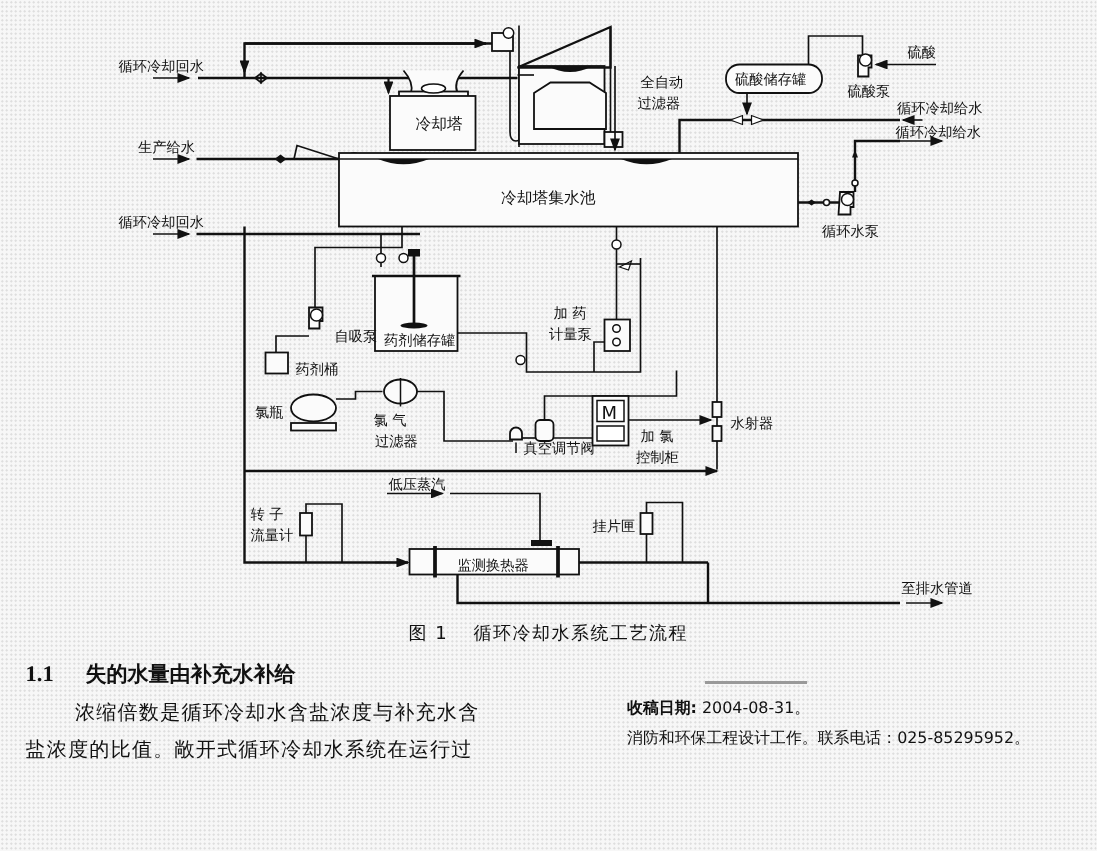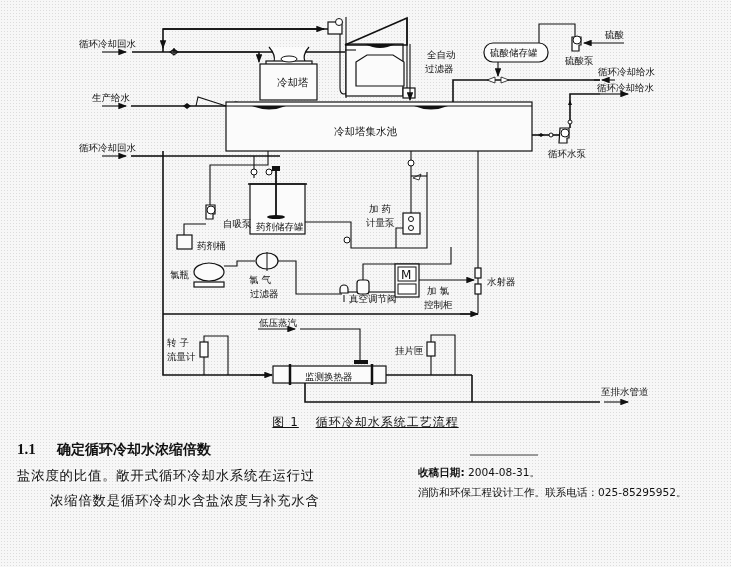--- a/index.html
+++ b/index.html
@@ -16,21 +16,21 @@
   .lbl { font-size:10.5px; }
   .lbl-sm { font-size:9.5px; }
   .pipe { stroke:#111; stroke-width:1.6; fill:none; }
   .pipe-thin { stroke:#111; stroke-width:1.1; fill:none; }
   .box { stroke:#111; stroke-width:1.2; fill:#fbfbfb; }
 
   .caption {
     position:absolute; left:0; width:731px; top:414px; text-align:center;
     font-family:"DejaVu Sans","Liberation Sans",sans-serif; font-size:12px; letter-spacing:1px;
   }
-  .caption span { margin:0 6px;text-decoration:underline; }
+  .caption span { margin:0 6px; }
 
   .section-heading {
     position:absolute; left:17px; top:441px;
     font-family:"DejaVu Sans","Liberation Sans",sans-serif; font-weight:bold; font-size:14px;
   }
   .section-heading .num { display:inline-block; width:40px; font-family:Liberation Serif, serif; font-size:15px; }
 
   .body-text {
     position:absolute; left:17px; top:464px; width:345px;
     font-family:"DejaVu Sans","Liberation Sans",sans-serif; font-size:13.4px; line-height:24.5px;
@@ -247,26 +247,26 @@
   <text class="lbl-sm" x="92" y="101">生产给水</text>
   <text class="lbl-sm" x="79" y="151">循环冷却回水</text>
 </svg>
 
 <div class="caption">
   <span>图 1</span>
   <span>循环冷却水系统工艺流程</span>
 </div>
 
 <div class="section-heading">
-  <span class="num">1.1</span><span>确定循环冷却水浓缩倍数</span>
+  <span class="num">1.1</span><span>失的水量由补充水补给</span>
 </div>
 
 <div class="body-text">
+  <span class="line indent">浓缩倍数是循环冷却水含盐浓度与补充水含</span>
   <span class="line">盐浓度的比值。敞开式循环冷却水系统在运行过</span>
-  <span class="line indent">浓缩倍数是循环冷却水含盐浓度与补充水含</span>
 </div>
 
 <div class="rule"></div>
 
 <div class="meta">
   <span class="line"><b>收稿日期:</b><span> 2004-08-31。</span></span>
   <span class="line">消防和环保工程设计工作。联系电话：025-85295952。</span>
 </div>
 
 </body></html>

